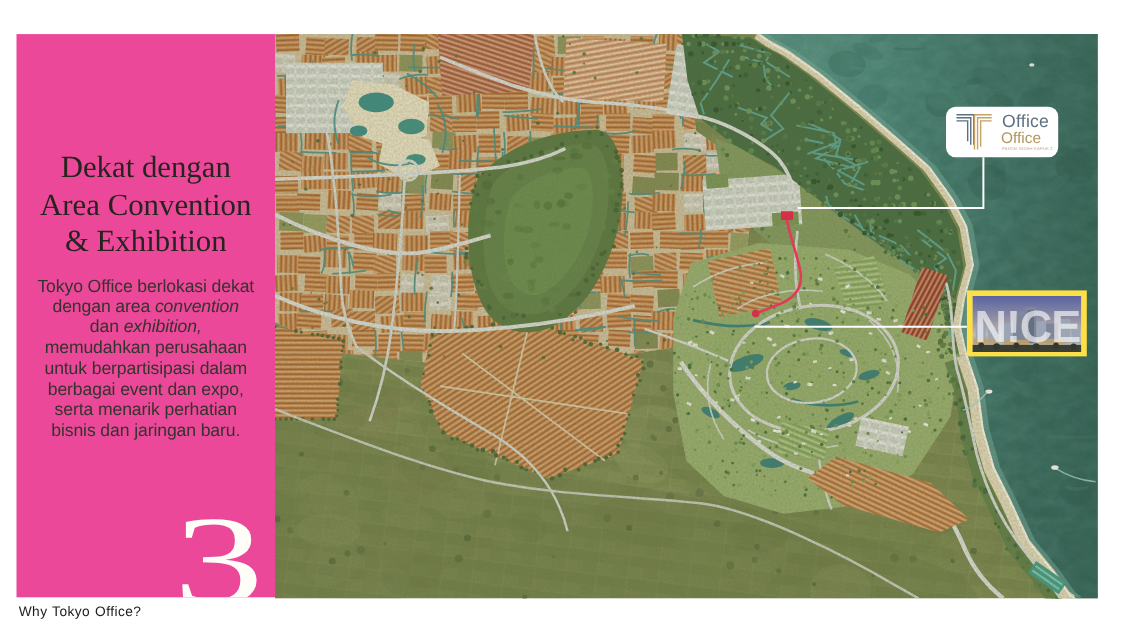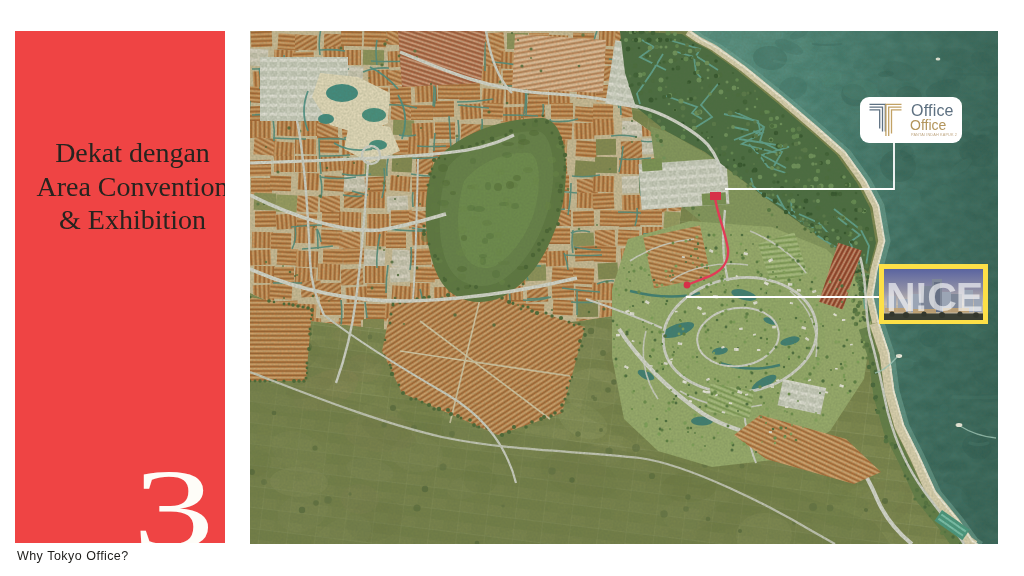--- a/index.html
+++ b/index.html
@@ -1,17 +1,17 @@
 <!DOCTYPE html>
 <html><head>
 <meta charset="utf-8">
 <style>
 html,body{margin:0;padding:0;width:1024px;height:576px;background:#ffffff;overflow:hidden}
 #stage{position:relative;width:1024px;height:576px;font-family:"Liberation Sans",sans-serif}
-#sidebar{position:absolute;left:15px;top:31px;width:210px;height:512px;background:#ef4444;overflow:hidden}
+#sidebar{position:absolute;left:15px;top:31px;width:235px;height:512px;background:#ec4899;overflow:hidden}
 #headline{position:absolute;left:0;top:105px;width:235px;text-align:center;font-family:"Liberation Serif",serif;font-size:28px;line-height:33.5px;color:#26241f;letter-spacing:0px}
 #bodytext{position:absolute;left:0;top:221px;width:235px;text-align:center;font-size:16px;line-height:18.7px;color:#35332d;letter-spacing:-0.1px}
 #num3{position:absolute;right:11px;bottom:-33px;font-family:"Liberation Serif",serif;font-size:115px;color:#fefdf8;transform:scaleX(1.42);transform-origin:right bottom}
 #footer{position:absolute;left:17px;top:549px;font-family:Liberation Sans, sans-serif;font-size:12.5px;letter-spacing:0.4px;word-spacing:0.5px;color:#1d1c1a}
 #mapwrap{position:absolute;left:250px;top:31px;width:748px;height:513px}
 #logobox{position:absolute;left:860px;top:97px;width:102px;height:46px;background:#ffffff;border-radius:9px}
 #logobox .mark{position:absolute;left:6px;top:4px}
 #logobox .t1{position:absolute;left:51px;top:5px;font-size:16px;color:#5d7081;letter-spacing:0.2px}
 #logobox .t2{position:absolute;left:50px;top:20px;font-size:14px;color:#b3955c}
 #logobox .t3{position:absolute;left:51px;top:35.5px;font-size:3.8px;color:#c0a884;letter-spacing:0.15px;white-space:nowrap}
@@ -2503,20 +2503,21 @@
 <polyline points="644,112 644,158 475,158" fill="none" stroke="#ffffff" stroke-width="1.8"></polyline>
 
 <polyline points="436,266 629,266" fill="none" stroke="#ffffff" stroke-width="1.8"></polyline>
 </svg>
 </div>
 
 <div id="sidebar">
 
 <div id="headline">Dekat dengan<br>Area Convention<br>&amp; Exhibition</div>
 
+<div id="bodytext">Tokyo Office berlokasi dekat<br>dengan area <i>convention</i><br>dan <i>exhibition,</i><br>memudahkan perusahaan<br>untuk berpartisipasi dalam<br>berbagai event dan expo,<br>serta menarik perhatian<br>bisnis dan jaringan baru.</div>
 
 <div id="num3">3</div>
 </div>
 
 <div id="footer">Why Tokyo Office?</div>
 
 <div id="logobox">
 
 <div class="mark"><svg width="40" height="38" viewBox="0 0 40 38">
 <g fill="none" stroke-linejoin="miter" stroke-linecap="butt">

